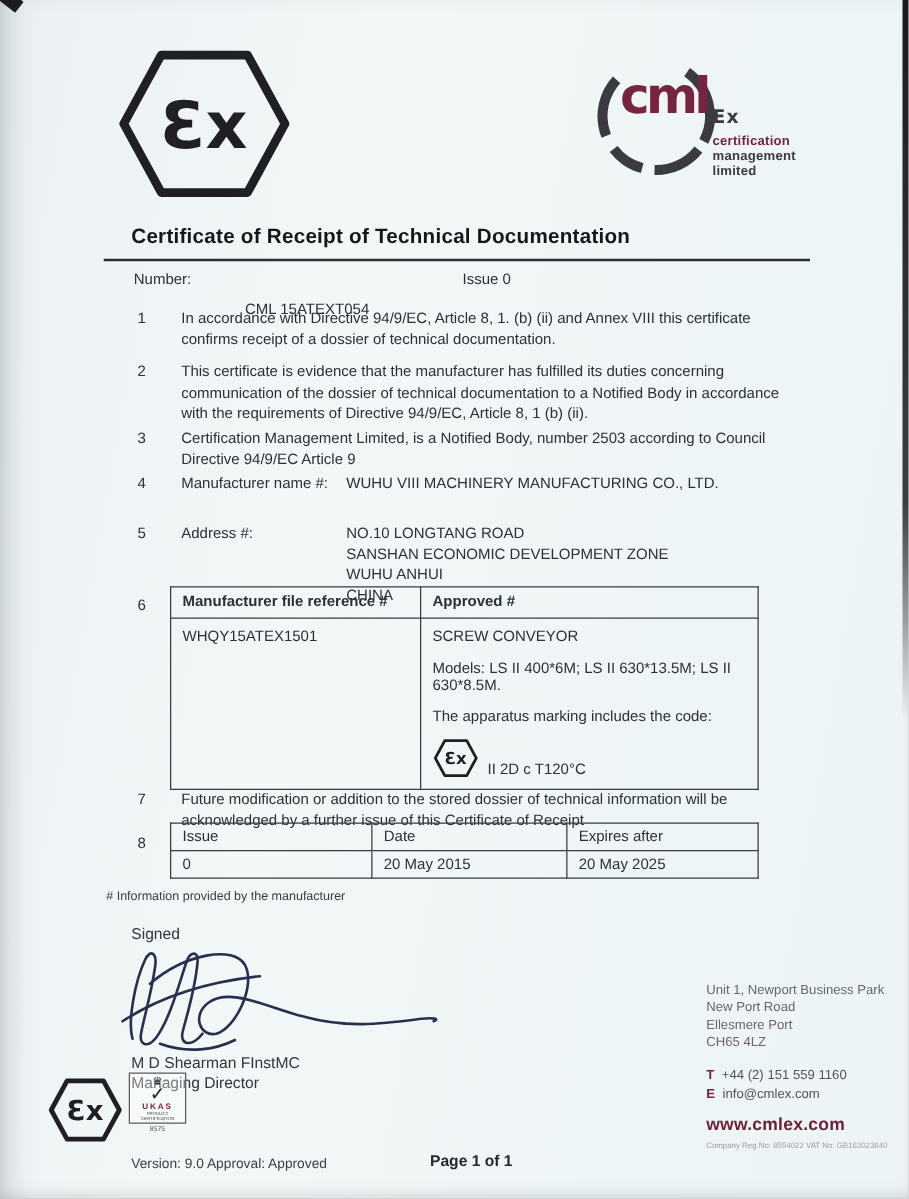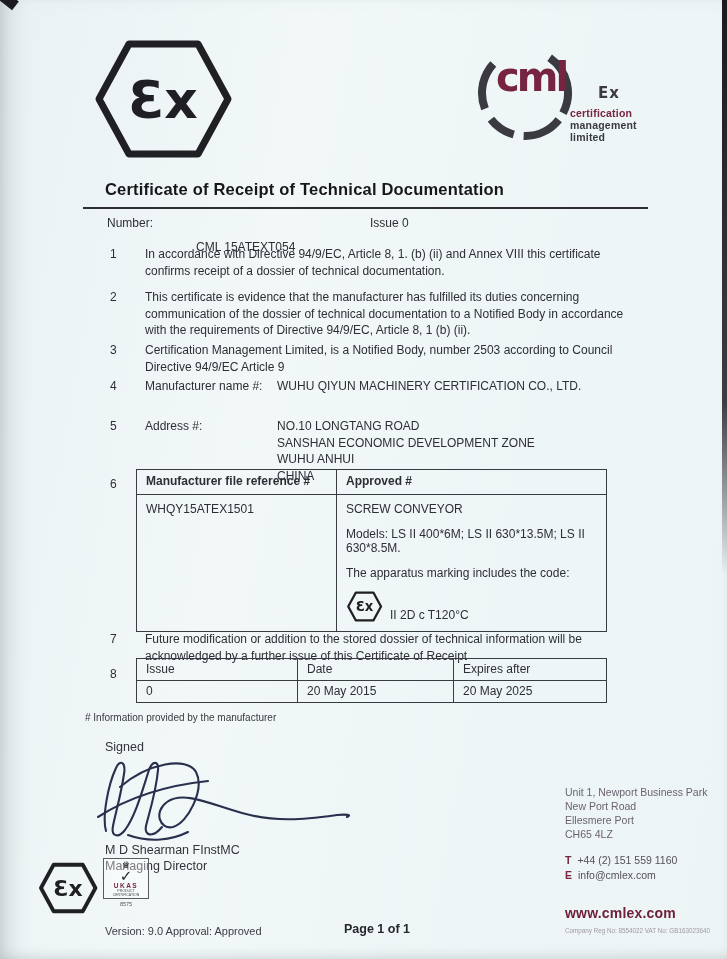--- a/index.html
+++ b/index.html
@@ -15,21 +15,21 @@
   }
   .abs{position:absolute;}
   
   .edge-right{right:0;top:0;width:5px;height:575px;
     background:linear-gradient(180deg,#1a1a1f 0%,#3c3c44 70%,rgba(60,60,68,0) 100%);}
   .corner-mark{left:-6px;top:-7px;width:24px;height:11px;background:#1c1c20;transform:rotate(38deg);}
   
   .ex-hex-stroke{fill:none;stroke:#1f1f24;stroke-linejoin:round;}
   .ex-hex-text{fill:#1f1f24;font-family:"DejaVu Sans",sans-serif;font-weight:bold;}
   .cml-word{font-family:"DejaVu Sans",sans-serif;font-weight:bold;font-size:40px;letter-spacing:-3px;color:#76243f;}
-  .cml-ex{font-family:"DejaVu Sans",sans-serif;font-weight:bold;font-size:15px;color:#3a3a40;letter-spacing:1px;margin-left:28px;}
+  .cml-ex{font-family:"DejaVu Sans",sans-serif;font-weight:bold;font-size:15px;color:#3a3a40;letter-spacing:1px;}
   .cml-sub{font-size:10.5px;line-height:12px;color:#3a3a40;font-weight:bold;letter-spacing:.2px;}
   .cml-sub .maroon{color:#76243f;}
   
   .doc-title{left:105px;top:180px;font-size:16.5px;font-weight:bold;color:#17171b;letter-spacing:.2px;}
   .title-rule{left:83px;top:207px;width:565px;height:2px;background:#2d2d33;}
   .num-row{left:107px;top:216px;font-size:12px;color:#2e2e36;}
   .num-row .lbl{position:absolute;left:0;top:0;}
   .num-row .val{position:absolute;left:89px;top:0;width:220px;margin-top:24px;}
   .num-row .iss{position:absolute;left:263px;top:0;}
   
@@ -62,21 +62,21 @@
   .ukas-frame{border:1px solid #5a5a60;padding:2px 2px 1px 2px;background:rgba(255,255,255,.35);}
   .ukas-crown{font-size:9px;line-height:8px;color:#2a2a30;}
   .ukas-check{font-size:15px;line-height:13px;font-weight:bold;color:#1f1f24;}
   .ukas-name{font-size:6.5px;letter-spacing:1.5px;color:#76243f;font-weight:bold;}
   .ukas-sub{font-size:3.5px;line-height:4px;color:#44444a;}
   .ukas-num{font-size:5.5px;color:#55555c;margin-top:2px;}
   .f-right{left:565px;top:785px;width:158px;}
   .f-addr{font-size:10.5px;line-height:14px;color:#6b6372;}
   .f-contact{margin-top:12px;font-size:10.5px;line-height:15px;color:#55505c;}
   .f-contact b{color:#76243f;margin-right:6px;}
-  .f-web{margin-top:22px;font-size:14px;font-weight:bold;color:#6e2038;letter-spacing:.2px;}
+  .f-web{margin-top:8px;font-size:14px;font-weight:bold;color:#6e2038;letter-spacing:.2px;}
   .f-reg{margin-top:6px;font-size:6.3px;color:#a198a4;white-space:nowrap;}
   .sig-svg path{fill:none;stroke:#29304e;stroke-width:2.1;stroke-linecap:round;}
 </style>
 </head>
 <body>
 
 <div id="page">
 
   <div class="abs corner-mark"></div>
   <div class="abs edge-right"></div>
@@ -118,21 +118,21 @@
   </div>
 
   <div class="abs clause" style="top:342px">
     <div class="num">3</div>
     <div class="txt">Certification Management Limited, is a Notified Body, number 2503 according to Council Directive 94/9/EC Article 9</div>
   </div>
 
   <div class="abs clause pair" style="top:378px">
     <div class="num">4</div>
     <div class="lbl">Manufacturer name #:</div>
-    <div class="val">WUHU QIYUN MACHINERY CERTIFICATION CO., LTD.</div>
+    <div class="val">WUHU VIII MACHINERY MANUFACTURING CO., LTD.</div>
   </div>
 
   <div class="abs clause pair" style="top:418px">
     <div class="num">5</div>
     <div class="lbl">Address #:</div>
     <div class="val">
       <div>NO.10 LONGTANG ROAD</div>
       <div>SANSHAN ECONOMIC DEVELOPMENT ZONE</div>
       <div>WUHU ANHUI</div>
       <div>CHINA</div>

